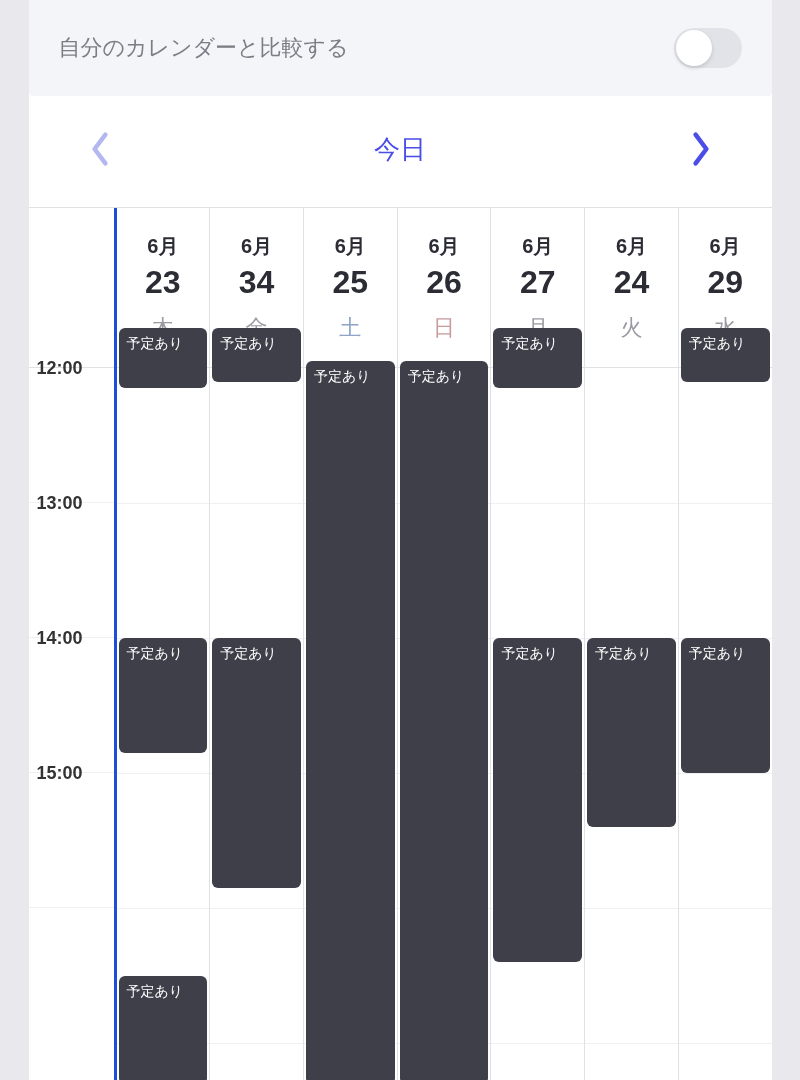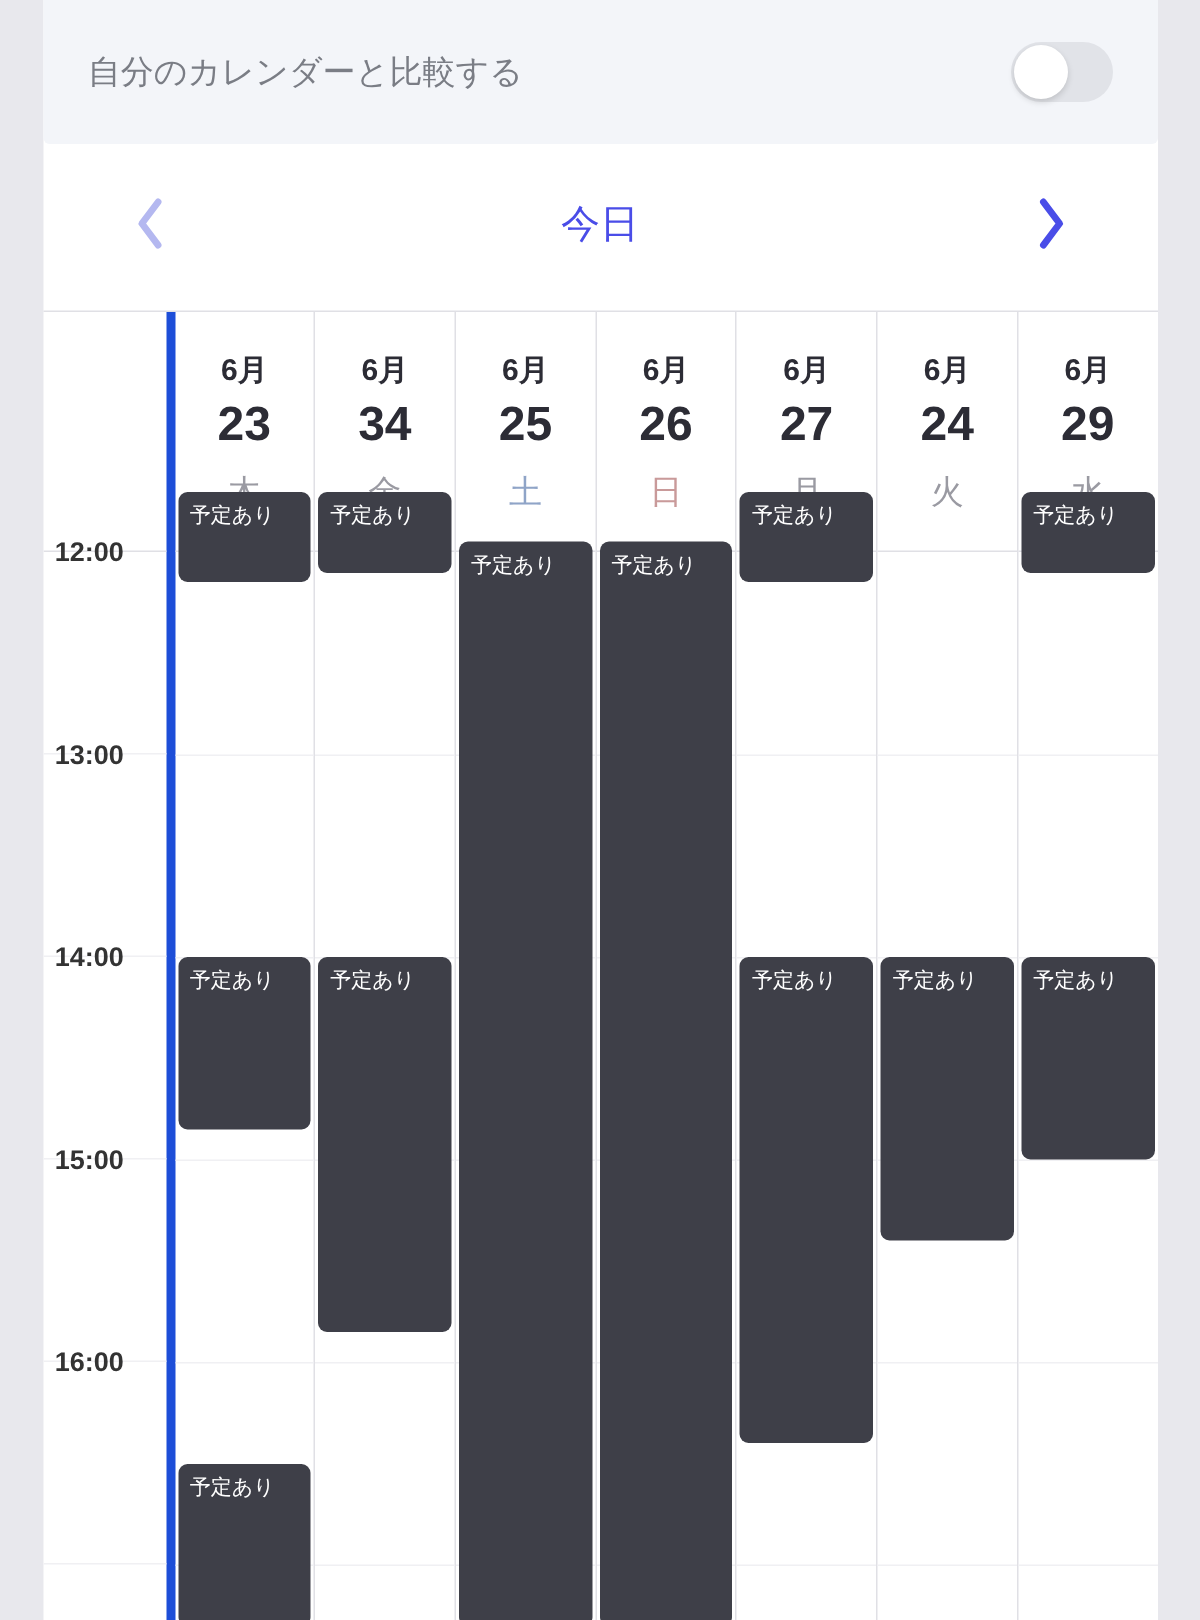--- a/index.html
+++ b/index.html
@@ -79,21 +79,21 @@
     }
     .calendar {
       flex: 1;
       display: flex;
       border-top: 1px solid #e0e0e5;
       overflow: hidden;
     }
     .time-col {
       width: 88px;
       flex-shrink: 0;
-      border-right: 6px solid #1d4ed8;
+      border-right: 3px solid #1d4ed8;
     }
     .time-header {
       height: 160px;
       border-bottom: 1px solid #e0e0e5;
     }
     .time-slot {
       height: 135px;
       position: relative;
       border-bottom: 1px solid #f0f0f3;
     }
@@ -201,23 +201,20 @@
               </div>
               <div class="time-slot">
                 <div class="time-label">13:00</div>
               </div>
               <div class="time-slot">
                 <div class="time-label">14:00</div>
               </div>
               <div class="time-slot">
                 <div class="time-label">15:00</div>
               </div>
-              <div class="time-slot">
-                <div class="time-label">16:00</div>
-              </div>
             </div>
         </div>
         <div class="days-wrap" id="days-wrap">
             <div class="day-col">
               <div class="day-header">
                 <div class="day-month">6月</div>
                 <div class="day-num">23</div>
                 <div class="day-dow ">木</div>
               </div>
               <div class="day-body">

